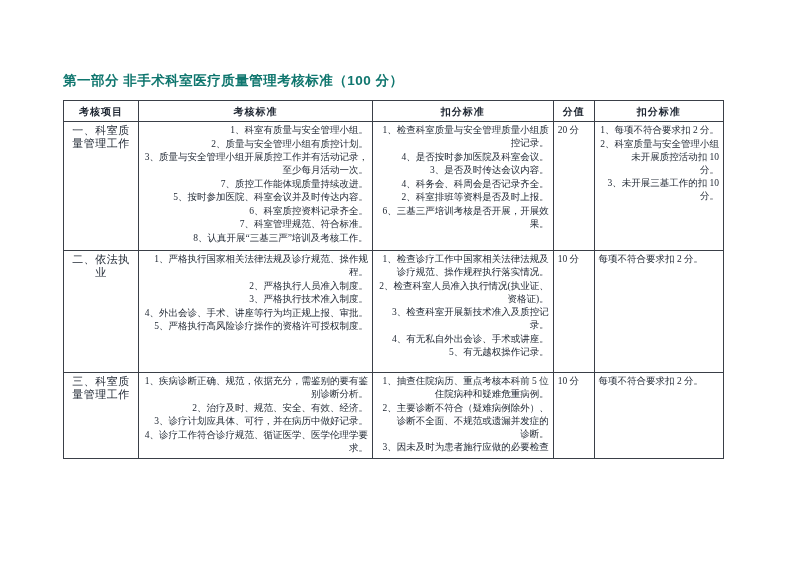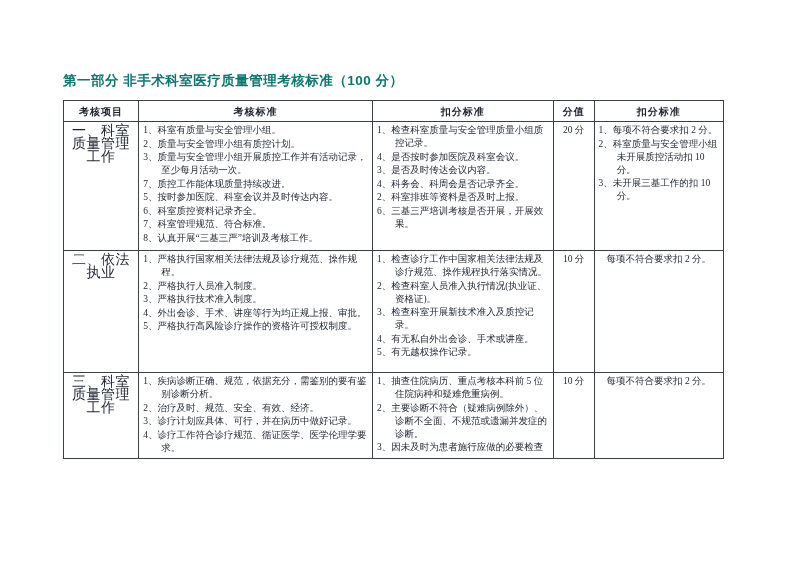--- a/index.html
+++ b/index.html
@@ -30,27 +30,28 @@
     vertical-align:top;
     overflow:hidden;
   }
   table.assess{border:1.5px solid #2c3036;}
   table.assess th{
     font-weight:bold;text-align:center;vertical-align:middle;
     height:18px;font-size:10px;letter-spacing:1px;padding:1px 2px;
   }
   td.item-cell{
     text-align:center;vertical-align:middle;
-    font-size:14px;letter-spacing:.5px;padding:2px 6px;
+    font-size:11px;letter-spacing:.5px;padding:2px 6px;
   }
-  td.score-cell{text-align:center;vertical-align:middle;white-space:nowrap;}
-  td.v-center{vertical-align:middle;text-align:center;}
+  td.score-cell{text-align:left;vertical-align:middle;white-space:nowrap;}
+  td.v-center{vertical-align:middle;}
   .li{
     padding-left:1.9em;text-indent:-1.9em;
     margin:0 0 .5px 0;
+    text-align:right;
   }
   .row-1{height:129px;}
   .row-2{height:122px;margin-top:40px;}
   .row-3{height:86px;}
 </style>
 </head>
 <body>
 
 <div class="page">
 

